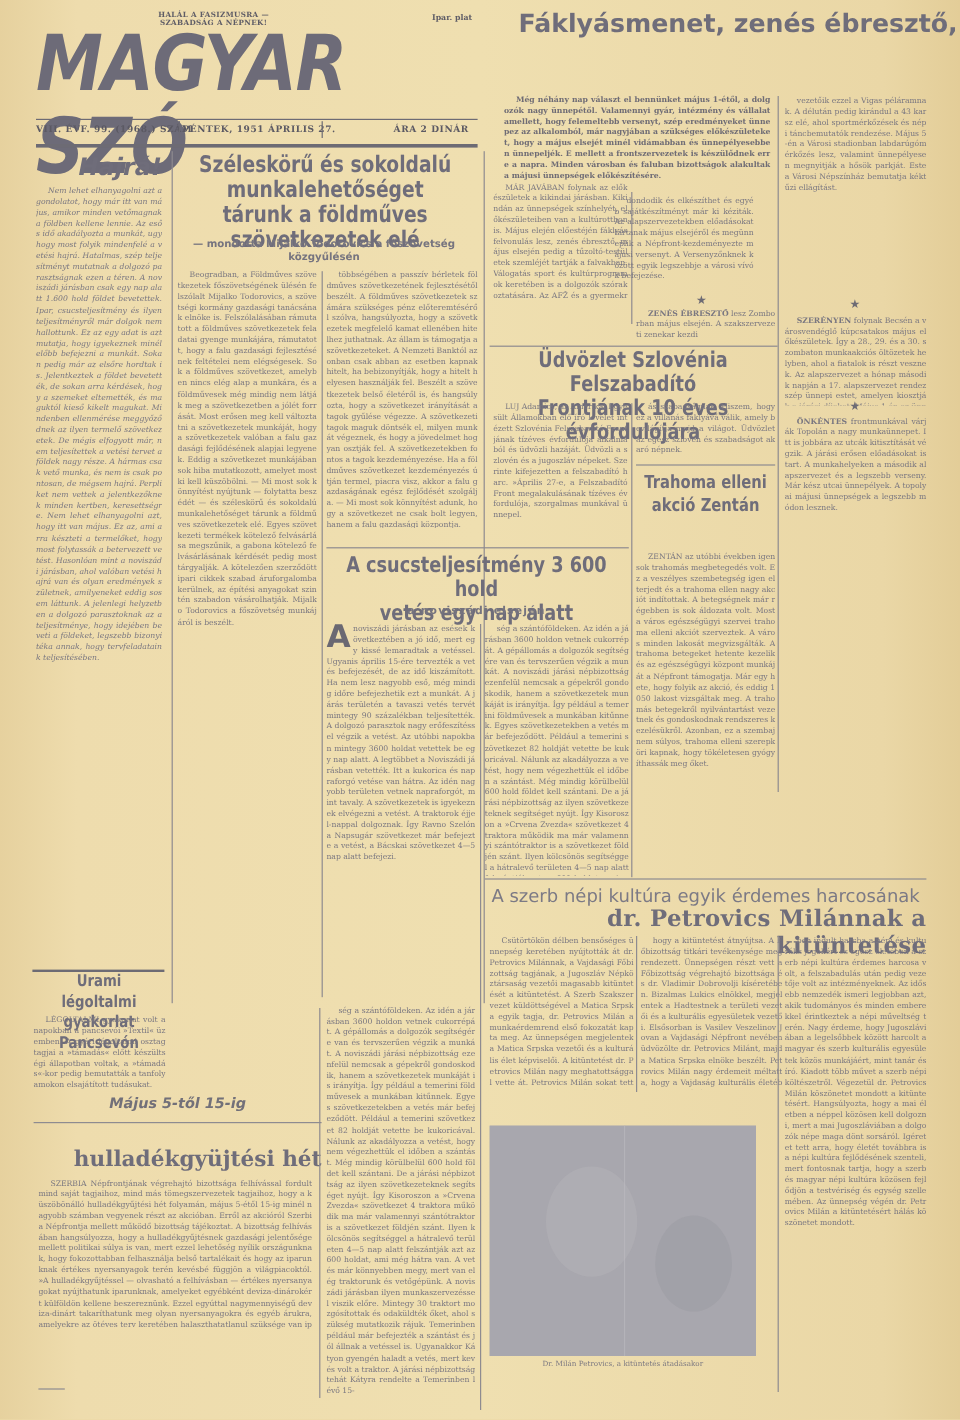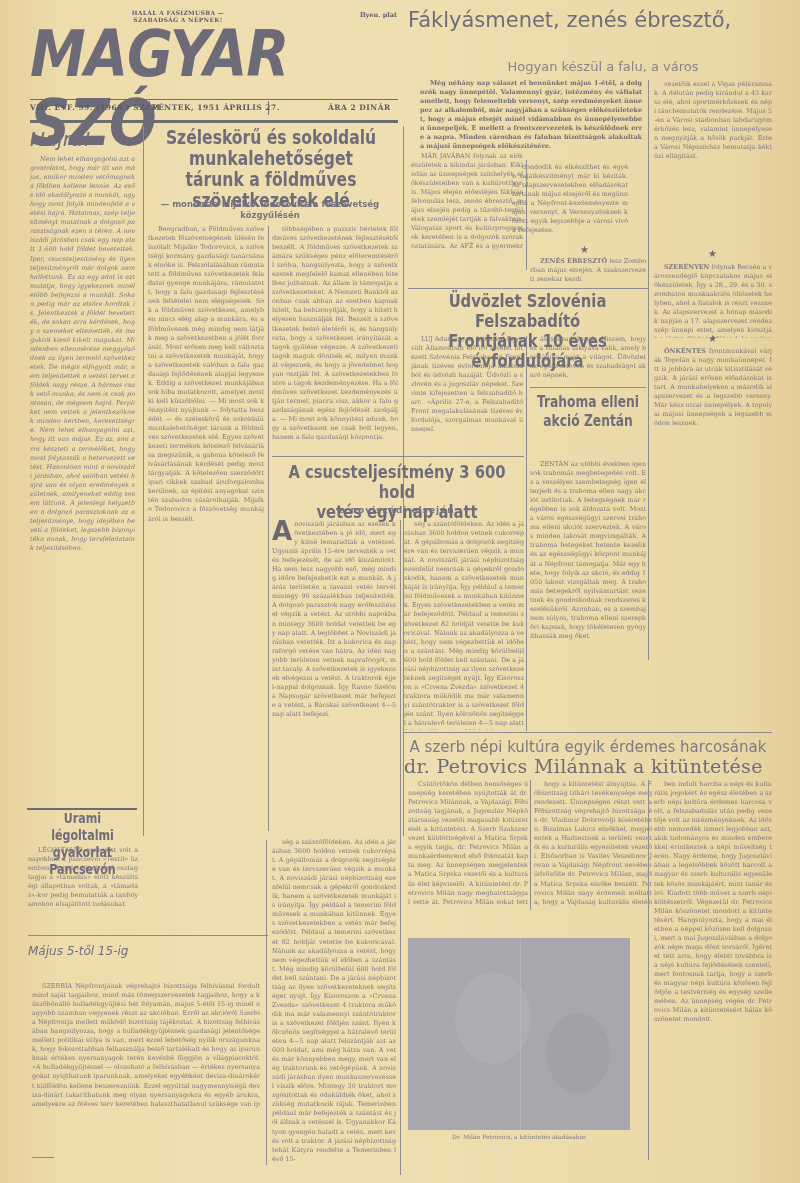--- a/index.html
+++ b/index.html
@@ -10,21 +10,21 @@
     color: #5c5a62;
     position: relative;
   }
   .page { position: absolute; inset: 0; background: linear-gradient(90deg, #e6d19e 0%, #eedcad 8%, #efdfb0 50%, #ead7a6 92%, #e3cd98 100%); }
   .abs { position: absolute; }
   .slogan { font-family: "DejaVu Serif", serif; font-size: 6px; font-weight: bold; text-align: center; line-height: 7px; color: #5e5c66; letter-spacing: 0.3px; }
   .masthead { font-family: "DejaVu Sans", sans-serif; font-weight: 900; font-style: italic; color: #6d6b78; font-size: 56px; letter-spacing: -1px; line-height: 60px; transform: scaleY(1.15); transform-origin: top left; }
   .postage { font-size: 6.5px; font-weight: bold; color: #5e5c66; }
   .rule { background: #6d6b74; }
   .dateline { font-family: "DejaVu Serif", serif; font-size: 7.5px; font-weight: bold; letter-spacing: 0.5px; color: #5b5963; white-space: nowrap; }
-  .headline { font-family: "DejaVu Sans", sans-serif; font-weight: normal; color: #6f6d7a; text-align: left; }
+  .headline { font-family: "DejaVu Sans", sans-serif; font-weight: bold; color: #6f6d7a; text-align: right; }
   .headline-cond { font-family: "DejaVu Sans", sans-serif; font-weight: bold; color: #6f6d7a; text-align: center; transform: scaleX(0.82); transform-origin: center; }
   .sub { font-family: "DejaVu Sans", sans-serif; font-weight: bold; color: #76747f; text-align: center; }
   .col {
     font-family: "DejaVu Serif", serif;
     font-size: 6.4px; line-height: 9.05px; color: #7a7780;
     text-align: justify; overflow: hidden; word-break: break-all;
   }
   .col p { margin: 0; text-indent: 10px; }
   .col.it { font-style: italic; }
   .vrule { position: absolute; width: 1px; background: #8e8b90; }
@@ -36,35 +36,34 @@
 </style>
 </head>
 <body>
 
 <div class="page">
 
   <div class="abs slogan" style="left:118px; top:9px; width:120px;">
     <div>HALÁL A FASIZMUSRA —</div>
     <div>SZABADSÁG A NÉPNEK!</div>
   </div>
-  <div class="abs postage" style="left:360px; top:11px;">Ilyen. plat</div>
+  <div class="abs postage" style="left:360px; top:11px;">Ipar. plat</div>
   <div class="abs masthead" style="left:30px; top:20px; width:380px;">MAGYAR SZÓ</div>
 
   <div class="abs rule" style="left:30px; top:99px; width:368px; height:1px;"></div>
   <div class="abs dateline" style="left:30px; top:103px;">VIII. ÉVF. 99. (1968.) SZÁM</div>
   <div class="abs rule" style="left:149px; top:101px; width:1px; height:14px;"></div>
   <div class="abs dateline" style="left:152px; top:103px;">PÉNTEK, 1951 ÁPRILIS 27.</div>
   <div class="abs rule" style="left:268px; top:101px; width:1px; height:14px;"></div>
   <div class="abs dateline" style="left:328px; top:103px;">ÁRA 2 DINÁR</div>
   <div class="abs rule" style="left:30px; top:120px; width:368px; height:3px;"></div>
 
   <div class="abs headline" style="left:408px; top:8px; width:390px; font-size:21px; line-height:24px;">
     <div>Fáklyásmenet, zenés ébresztő,</div>
   </div>
-  <div class="abs" style="left:408px; top:59px; width:390px; text-align:center; font-family:'DejaVu Sans',sans-serif; font-size:13px; color:#85838c;">Hogyan készül a falu, a város</div>
   <div class="abs col" style="left:420px; top:79px; width:222px; height:90px; font-weight:bold; color:#6f6c75;">
       <p>Még néhány nap választ el bennünket május 1-étől, a dolgozók nagy ünnepétől. Valamennyi gyár, intézmény és vállalat amellett, hogy felemeltebb versenyt, szép eredményeket ünnepez az alkalomból, már nagyjában a szükséges előkészületeket, hogy a május elsejét minél vidámabban és ünnepélyesebben ünnepeljék. E mellett a frontszervezetek is készülődnek erre a napra. Minden városban és faluban bizottságok alakultak a májusi ünnepségek előkészítésére.</p>
     </div>
   <div class="vrule" style="left:648px; top:80px; height:580px;"></div>
   <div class="abs col" style="left:411px; top:152px; width:112px; height:100px;">
       <p>MÁR JAVÁBAN folynak az előkészületek a kikindai járásban. Kikindán az ünnepségek színhelyét, előkészületeiben van a kultúrotthon is. Május elején előestéjén fáklyás felvonulás lesz, zenés ébresztő, május elsején pedig a tűzoltó-testületek szemléjét tartják a falvakban. Válogatás sport és kultúrprogramok keretében is a dolgozók szórakoztatására. Az AFŽ és a gyermekről gondoskodik.</p>
     </div>
   <div class="vrule" style="left:526px; top:160px; height:110px;"></div>
   <div class="abs col" style="left:512px; top:163px; width:116px; height:82px;">
       <p>dondodik és elkészíthet és egyéb sajátkészítményt már ki kéziták. Az alapszervezetekben előadásokat tartanak május elsejéről és megünneplik a Népfront-kezdeményezte májusi versenyt. A Versenyzőnknek között egyik legszebbje a városi vívók befejezése.</p>
@@ -167,21 +166,22 @@
   <div class="abs headline-cond" style="left:20px; top:810px; width:125px; font-size:13.5px; line-height:17px;">
     <div>Urami légoltalmi</div>
     <div>gyakorlat Pancsevón</div>
   </div>
   <div class="abs col" style="left:28px; top:846px; width:110px; height:85px;">
       <p>LÉGOLTALMI gyakorlat volt a napokban a pancsevói »Textil« üzemben. A gyári légoltalmi osztag tagjai a »támadás« előtt készültségi állapotban voltak, a »támadás«-kor pedig bemutatták a tanfolyamokon elsajátított tudásukat.</p>
     </div>
   <div class="abs col" style="left:148px; top:792px; width:116px; height:130px;"></div>
 
   <div class="hrule" style="left:28px; top:935px; width:240px;"></div>
-  <div class="abs" style="left:28px; top:944px; width:240px; text-align:left; font-family:'DejaVu Sans',sans-serif; font-weight:normal; font-style:italic; font-size:12px; color:#727079;">Május 5-től 15-ig</div>
+  <div class="abs" style="left:28px; top:912px; width:240px; text-align:center; font-family:'DejaVu Sans',sans-serif; font-weight:bold; font-style:italic; font-size:12px; color:#727079;">Május 5-től 15-ig</div>
+  <div class="abs headline" style="left:28px; top:956px; width:240px; font-family:'DejaVu Serif',serif; font-size:18px;">hulladékgyüjtési hét</div>
   <div class="abs col" style="left:32px; top:982px; width:228px; height:128px;">
       <p>SZERBIA Népfrontjának végrehajtó bizottsága felhívással fordult mind saját tagjaihoz, mind más tömegszervezetek tagjaihoz, hogy a küszöbönálló hulladékgyűjtési hét folyamán, május 5-étől 15-ig minél nagyobb számban vegyenek részt az akcióban. Erről az akcióról Szerbia Népfrontja mellett működő bizottság tájékoztat. A bizottság felhívásában hangsúlyozza, hogy a hulladékgyűjtésnek gazdasági jelentősége mellett politikai súlya is van, mert ezzel lehetőség nyílik országunknak, hogy fokozottabban felhasználja belső tartalékait és hogy az iparunknak értékes nyersanyagok terén kevésbé függjön a világpiacoktól. »A hulladékgyűjtéssel — olvasható a felhívásban — értékes nyersanyagokat nyújthatunk iparunknak, amelyeket egyébként deviza-dinárokért külföldön kellene beszereznünk. Ezzel egyúttal nagymennyiségű deviza-dinárt takaríthatunk meg olyan nyersanyagokra és egyéb árukra, amelyekre az ötéves terv keretében halaszthatatlanul szüksége van iparunknak.«</p>
     </div>
   <div class="vrule" style="left:266px; top:840px; height:325px;"></div>
   <div class="hrule" style="left:32px; top:1157px; width:22px;"></div>
 
   <div class="abs col" style="left:272px; top:838px; width:124px; height:325px;">
       <p>ség a szántóföldeken. Az idén a járásban 3600 holdon vetnek cukorrépát. A gépállomás a dolgozók segítségére van és tervszerűen végzik a munkát. A noviszádi járási népbizottság ezenfelül nemcsak a gépekről gondoskodik, hanem a szövetkezetek munkáját is irányítja. Így például a temerini földművesek a munkában kitűnnek. Egyes szövetkezetekben a vetés már befejeződött. Például a temerini szövetkezet 82 holdját vetette be kukoricával. Nálunk az akadályozza a vetést, hogy nem végezhettük el időben a szántást. Még mindig körülbelül 600 hold földet kell szántani. De a járási népbizottság az ilyen szövetkezeteknek segítséget nyújt. Így Kisoroszon a »Crvena Zvezda« szövetkezet 4 traktora működik ma már valamennyi szántótraktor is a szövetkezet földjén szánt. Ilyen kölcsönös segítséggel a hátralevő területen 4—5 nap alatt felszántják azt az 600 holdat, ami még hátra van. A vetés már könnyebben megy, mert van elég traktorunk és vetőgépünk. A noviszádi járásban ilyen munkaszervezéssel viszik előre. Mintegy 30 traktort mozgósítottak és odaküldték őket, ahol szükség mutatkozik rájuk. Temerinben például már befejezték a szántást és jól állnak a vetéssel is. Ugyanakkor Kátyon gyengén haladt a vetés, mert kevés volt a traktor. A járási népbizottság tehát Kátyra rendelte a Temerinben lévő 15-</p>
     </div>
 

